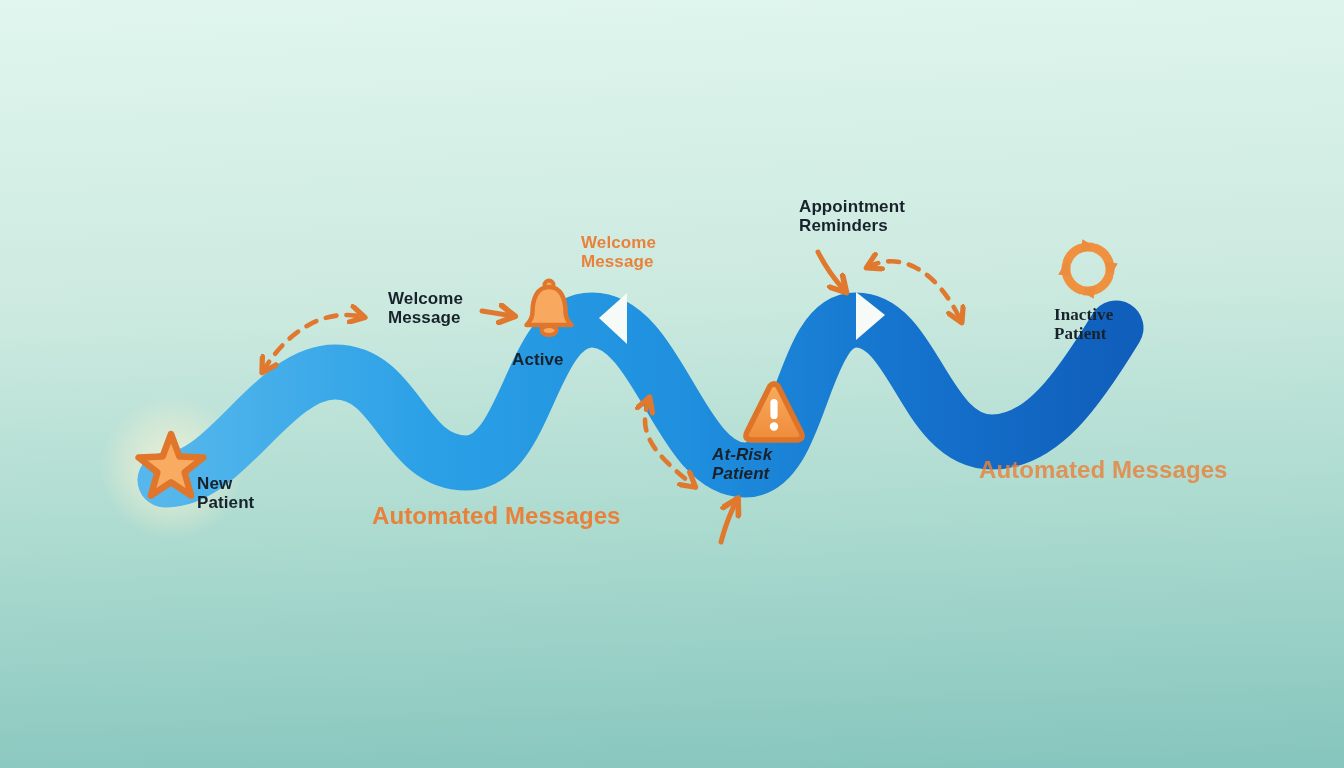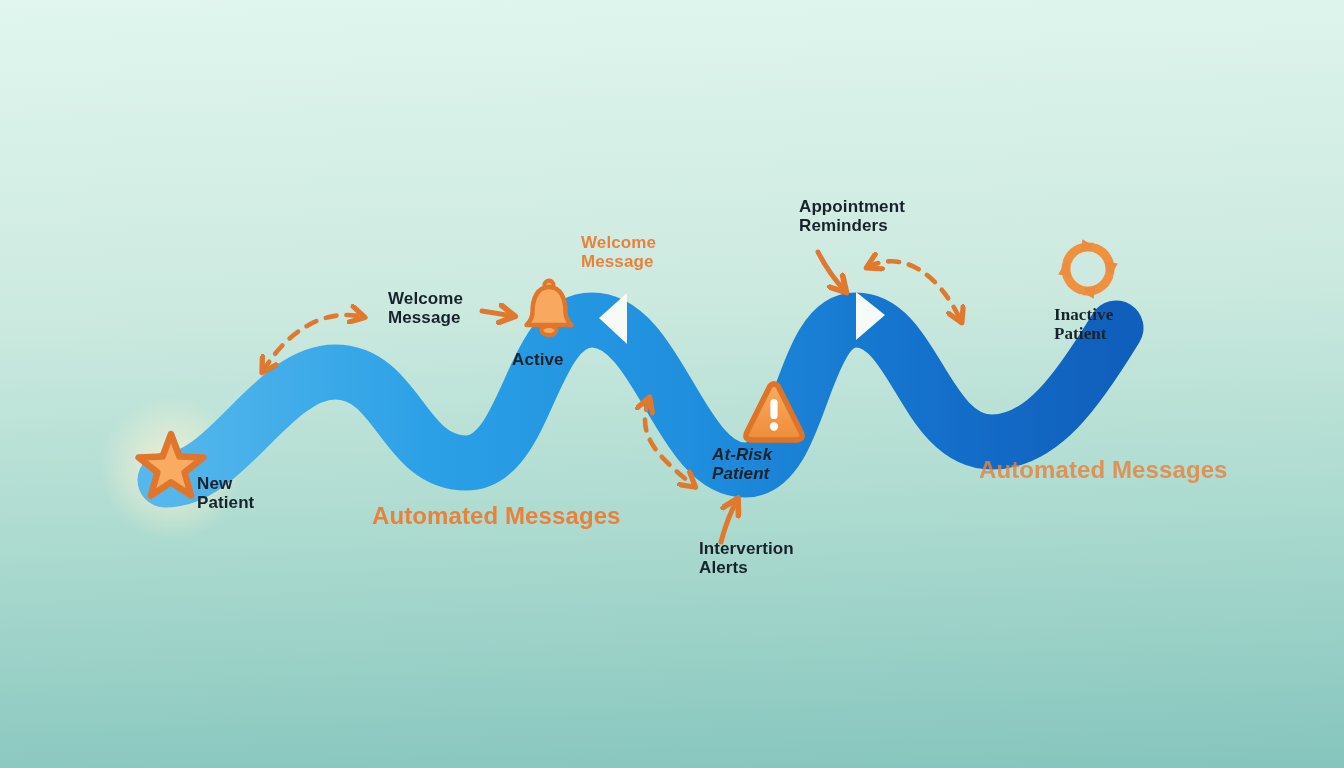--- a/index.html
+++ b/index.html
@@ -104,22 +104,20 @@
 
   <div class="lbl orange" style="left:581px;top:233px;">Welcome
 Message</div>
 
   <div class="lbl" style="left:799px;top:197px;">Appointment
 Reminders</div>
 
   <div class="lbl" style="left:712px;top:445px;font-style:italic;">At-Risk
 Patient</div>
 
-  <div class="lbl" style="left:699px;top:539px;">Intervertion
-Alerts</div>
 
   <div class="lbl" style="left:1054px;top:305px;font-family:Liberation Serif, serif;">Inactive
 Patient</div>
 
 
   <div class="lbl orange small" style="left:372px;top:502px;">Automated Messages</div>
 
   <div class="lbl orange small faded" style="left:979px;top:456px;">Automated Messages</div>
 </div>
 

